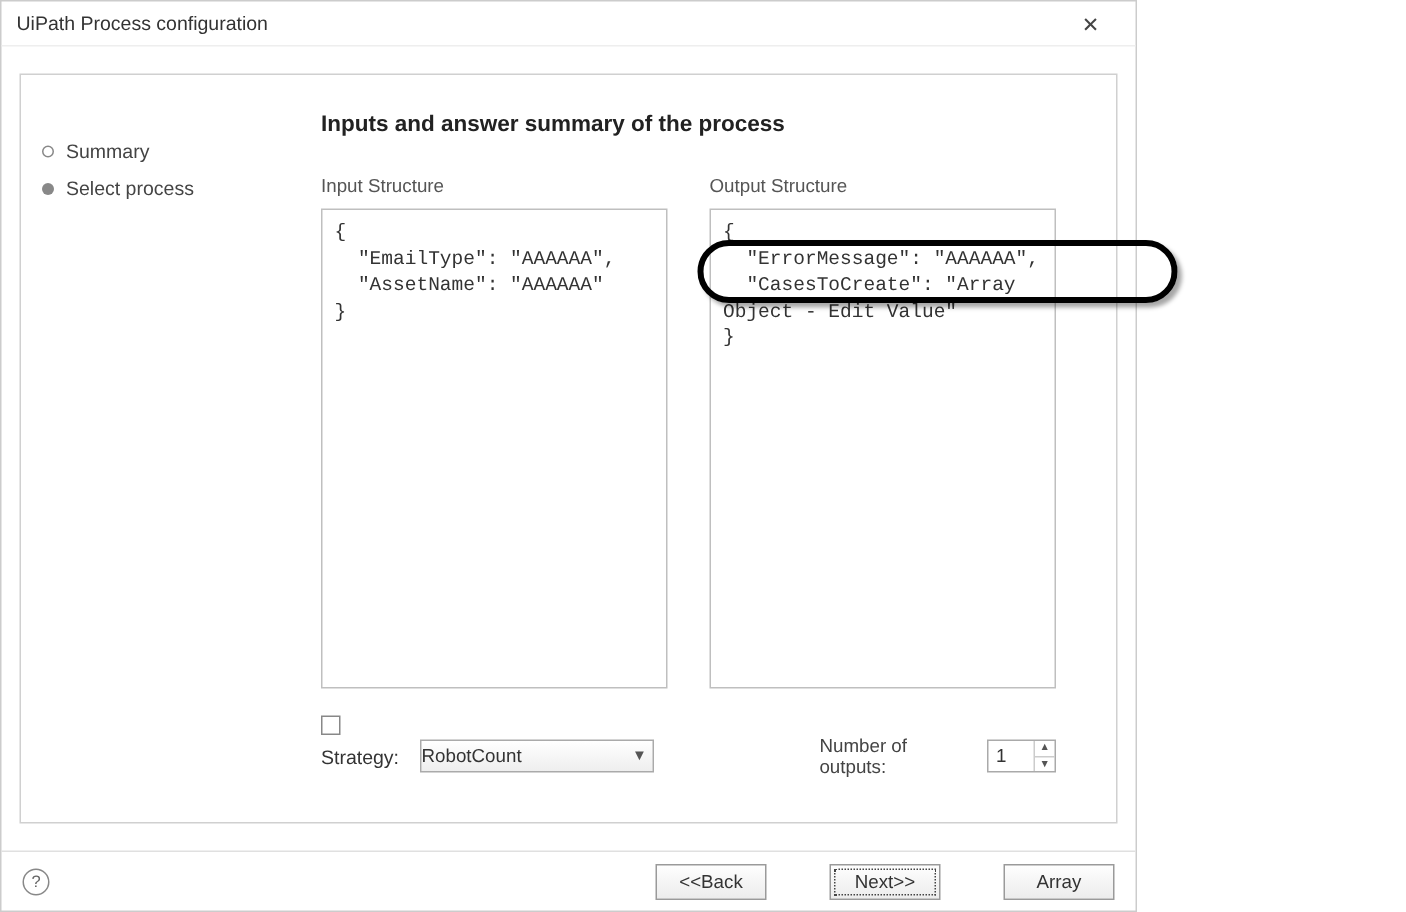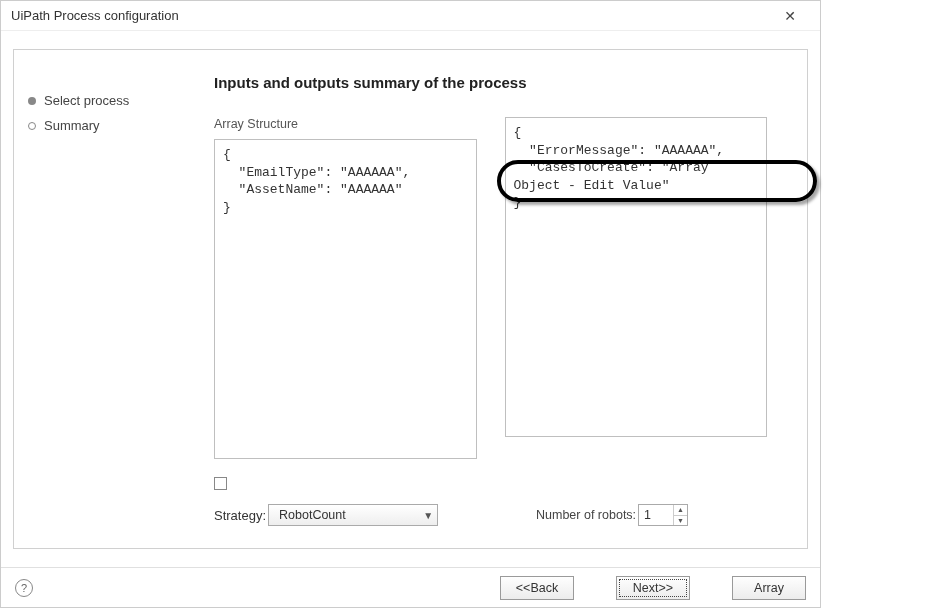--- a/index.html
+++ b/index.html
@@ -7,21 +7,21 @@
     font-family: "Segoe UI", Tahoma, sans-serif;
     font-size: 13px;
     background: #fff;
     color: #333;
     width: 937px;
     height: 608px;
     overflow: hidden;
     position: relative;
   }
   .window {
-    width: 821px;
+    width: 758px;
     height: 608px;
     border: 1px solid #ccc;
     display: flex;
     flex-direction: column;
   }
   .titlebar {
     height: 30px;
     display: flex;
     align-items: center;
     padding: 0 10px;
@@ -113,37 +113,36 @@
     pointer-events: none;
     box-shadow: 3px 3px 3px rgba(0,0,0,0.35);
   }
   .options-row {
     margin-top: 18px;
     display: flex;
     align-items: center;
     gap: 8px;
   }
   .options-row2 {
-    margin-top: 14px;
-    display: flex;
-    align-items: center;
-    gap: 2px;
+    display: flex;
+    align-items: center;
+    gap: 14px;
   }
   .checkbox {
     width: 13px; height: 13px;
     border: 1px solid #888;
     background: #fff;
     display: inline-block;
   }
   .combo {
     border: 1px solid #aaa;
     background: linear-gradient(#fff,#eee);
     height: 22px; width: 170px;
     display: flex; align-items: center;
-    padding: 0 10px;
+    padding: 0 0;
     font-size: 12.5px;
     position: relative;
   }
   .combo .caret {
     position: absolute; right: 4px; top: 50%; transform: translateY(-50%);
     font-size: 10px; color: #555;
   }
   .num-label { font-size: 12.5px; color: #444; margin-left: 96px; }
   .spinner {
     border: 1px solid #aaa; height: 22px; width: 50px;
@@ -190,60 +189,61 @@
     <div class="titlebar-close">
       <span>✕</span>
     </div>
   </div>
 
   <div class="main-area">
     <div class="content-box">
 
       <div class="sidebar">
         <div class="sidebar-item">
+          <span class="sidebar-bullet hollow"></span>
+          <span>Summary</span>
+        </div>
+        <div class="sidebar-item">
           <span class="sidebar-bullet filled"></span>
           <span>Select process</span>
         </div>
-        <div class="sidebar-item">
-          <span class="sidebar-bullet hollow"></span>
-          <span>Summary</span>
-        </div>
       </div>
 
       <div class="content">
-        <div class="page-heading">Inputs and outputs summary of the process</div>
+        <div class="page-heading">Inputs and answer summary of the process</div>
 
         <div class="columns">
           <div class="col">
-            <div class="col-label">Array Structure</div>
+            <div class="col-label">Input Structure</div>
             <div class="struct-box">{
   "EmailType": "AAAAAA",
   "AssetName": "AAAAAA"
 }</div>
           </div>
           <div class="col" style="position: relative;">
+            <div class="col-label">Output Structure</div>
             <div class="struct-box">{
   "ErrorMessage": "AAAAAA",
   "CasesToCreate": "Array Object - Edit Value"
 }</div>
             <div class="highlight-ring" style="top: 43px; left: -8px; width: 320px; height: 42px; margin-top:0;"></div>
           </div>
         </div>
 
         <div class="options-row">
           <span class="checkbox"></span>
         </div>
 
         <div class="options-row2">
           <span>Strategy:</span>
           <div class="combo">
             <span>RobotCount</span>
             <span class="caret">▼</span>
           </div>
-          <span class="num-label">Number of robots:</span>
+          <span class="num-label">Number of outputs:</span>
           <div class="spinner">
             <div class="spinner-val">1</div>
             <div class="spinner-btns">
               <div>▲</div>
               <div>▼</div>
             </div>
           </div>
         </div>
 
       </div>

